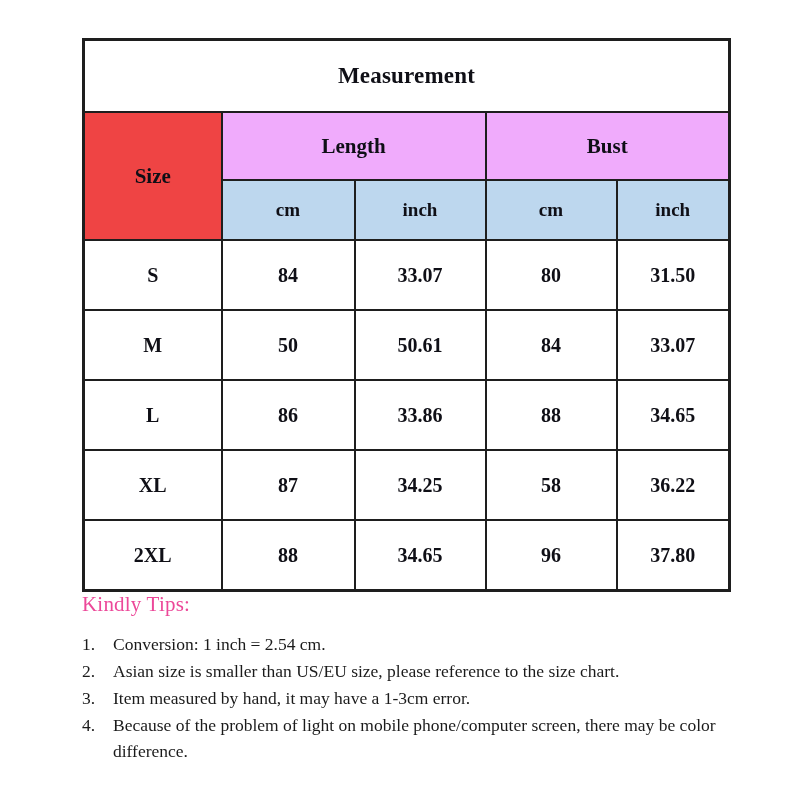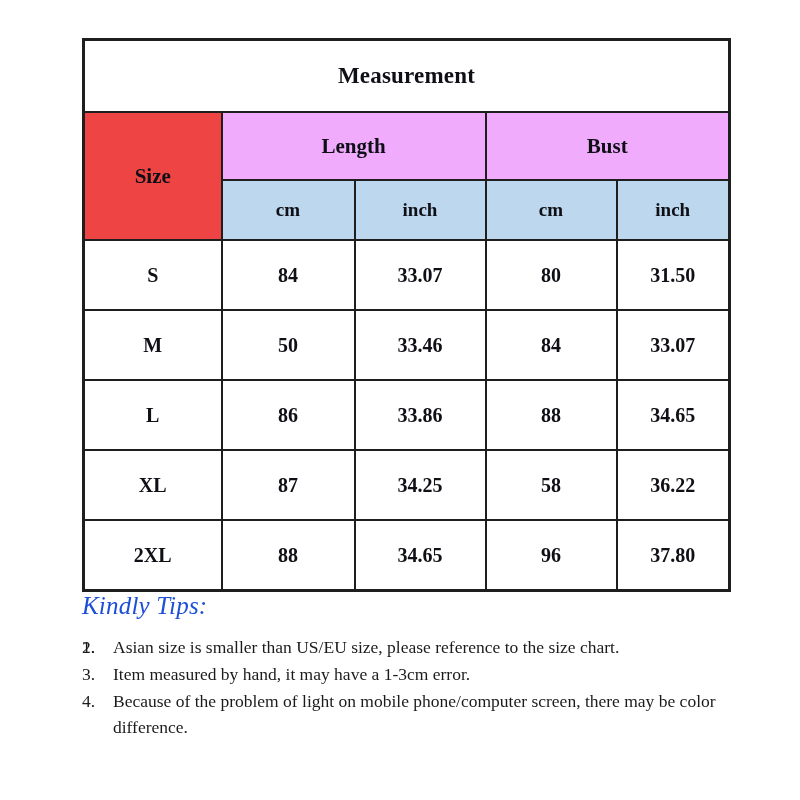--- a/index.html
+++ b/index.html
@@ -74,26 +74,25 @@
   .data-cell.size-label { font-size: 20px; }
 
   
   .tips {
     position: absolute;
     left: 82px;
     top: 592px;
     width: 660px;
   }
   .tips-heading {
-    font-size: 25px;
+    font-size: 21px;
     font-weight: normal;
-    color: #1d4ed8;
+    color: #ec4899;
     margin: 0 0 14px 0;
     letter-spacing: 0.2px;
-    font-style: italic;
   }
   ol.tips-list {
     list-style: none;
     margin: 0;
     padding: 0;
   }
   ol.tips-list li {
     position: relative;
     padding-left: 31px;
     font-size: 17.5px;
@@ -140,21 +139,21 @@
       <tr>
         <td class="data-cell size-label">S</td>
         <td class="data-cell">84</td>
         <td class="data-cell">33.07</td>
         <td class="data-cell">80</td>
         <td class="data-cell">31.50</td>
       </tr>
       <tr>
         <td class="data-cell size-label">M</td>
         <td class="data-cell">50</td>
-        <td class="data-cell">33.46</td>
+        <td class="data-cell">50.61</td>
         <td class="data-cell">84</td>
         <td class="data-cell">33.07</td>
       </tr>
       <tr>
         <td class="data-cell size-label">L</td>
         <td class="data-cell">86</td>
         <td class="data-cell">33.86</td>
         <td class="data-cell">88</td>
         <td class="data-cell">34.65</td>
       </tr>
@@ -174,20 +173,21 @@
       </tr>
     </tbody>
   </table>
 </div>
 
 <div class="tips">
   <p class="tips-heading">Kindly Tips:</p>
   <ol class="tips-list">
     <li>
       <span class="num">1.</span>
+      <span class="txt">Conversion: 1 inch = 2.54 cm.</span>
     </li>
     <li>
       <span class="num">2.</span>
       <span class="txt">Asian size is smaller than US/EU size, please reference to the size chart.</span>
     </li>
     <li>
       <span class="num">3.</span>
       <span class="txt">Item measured by hand, it may have a 1-3cm error.</span>
     </li>
     <li>

